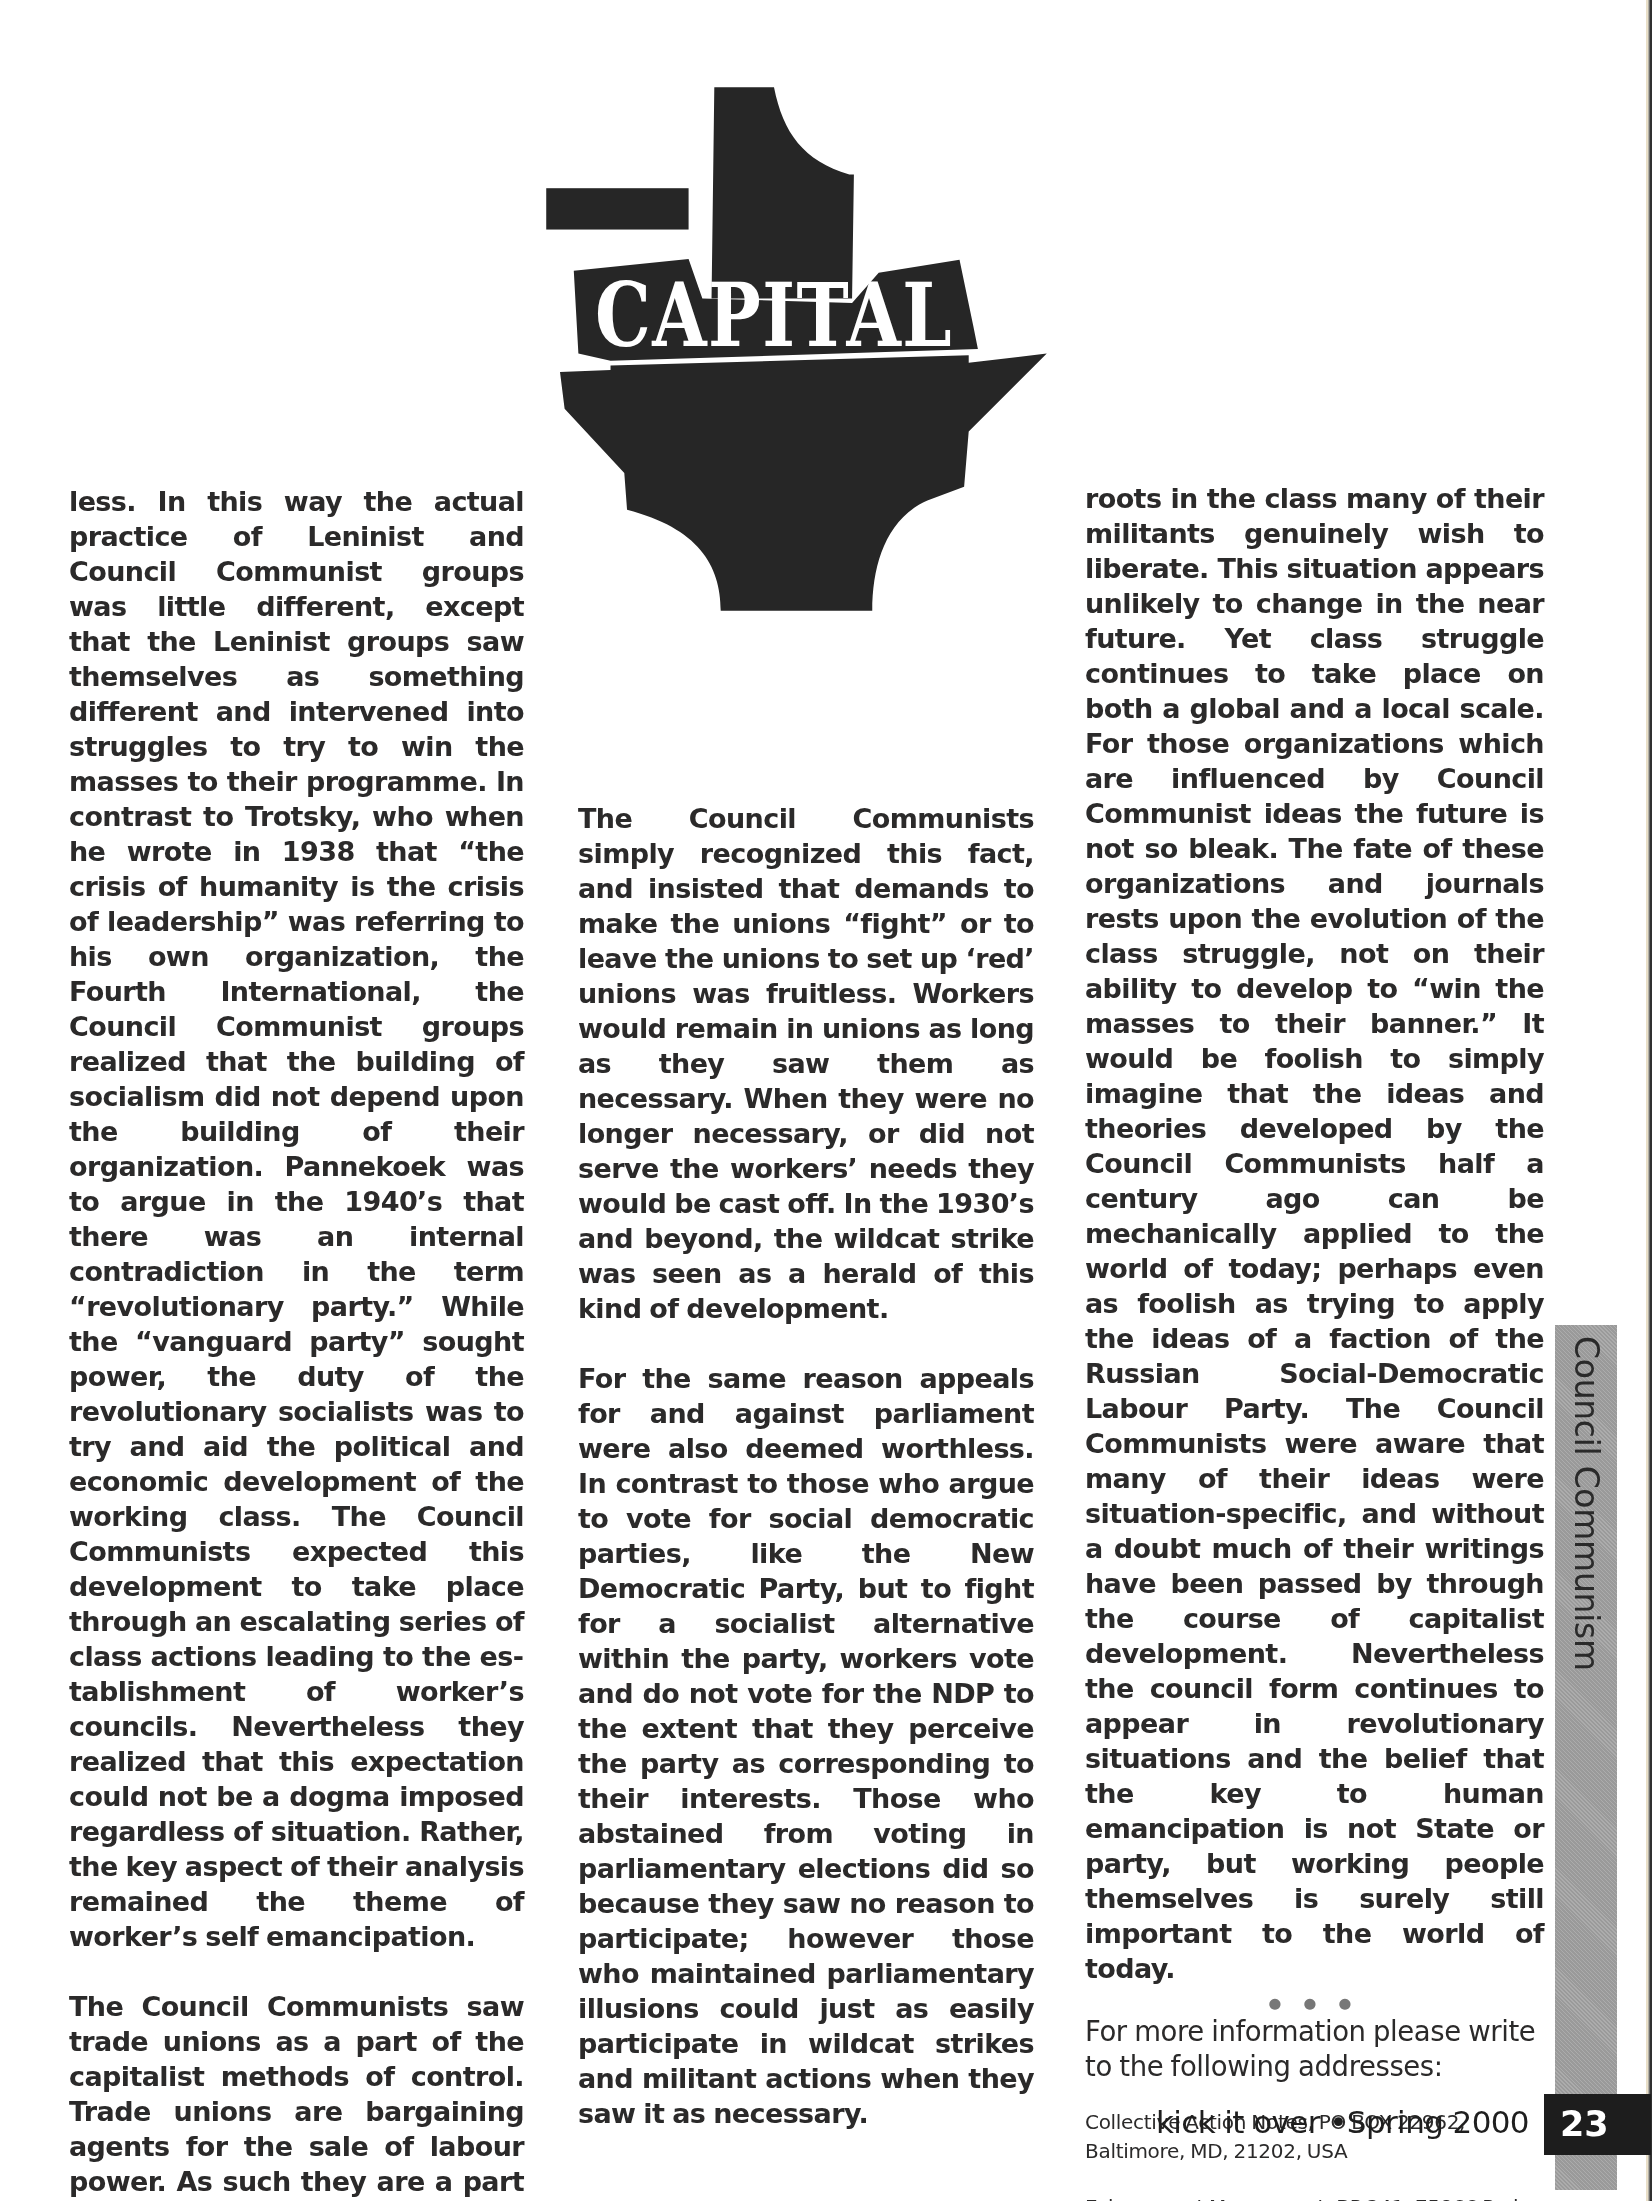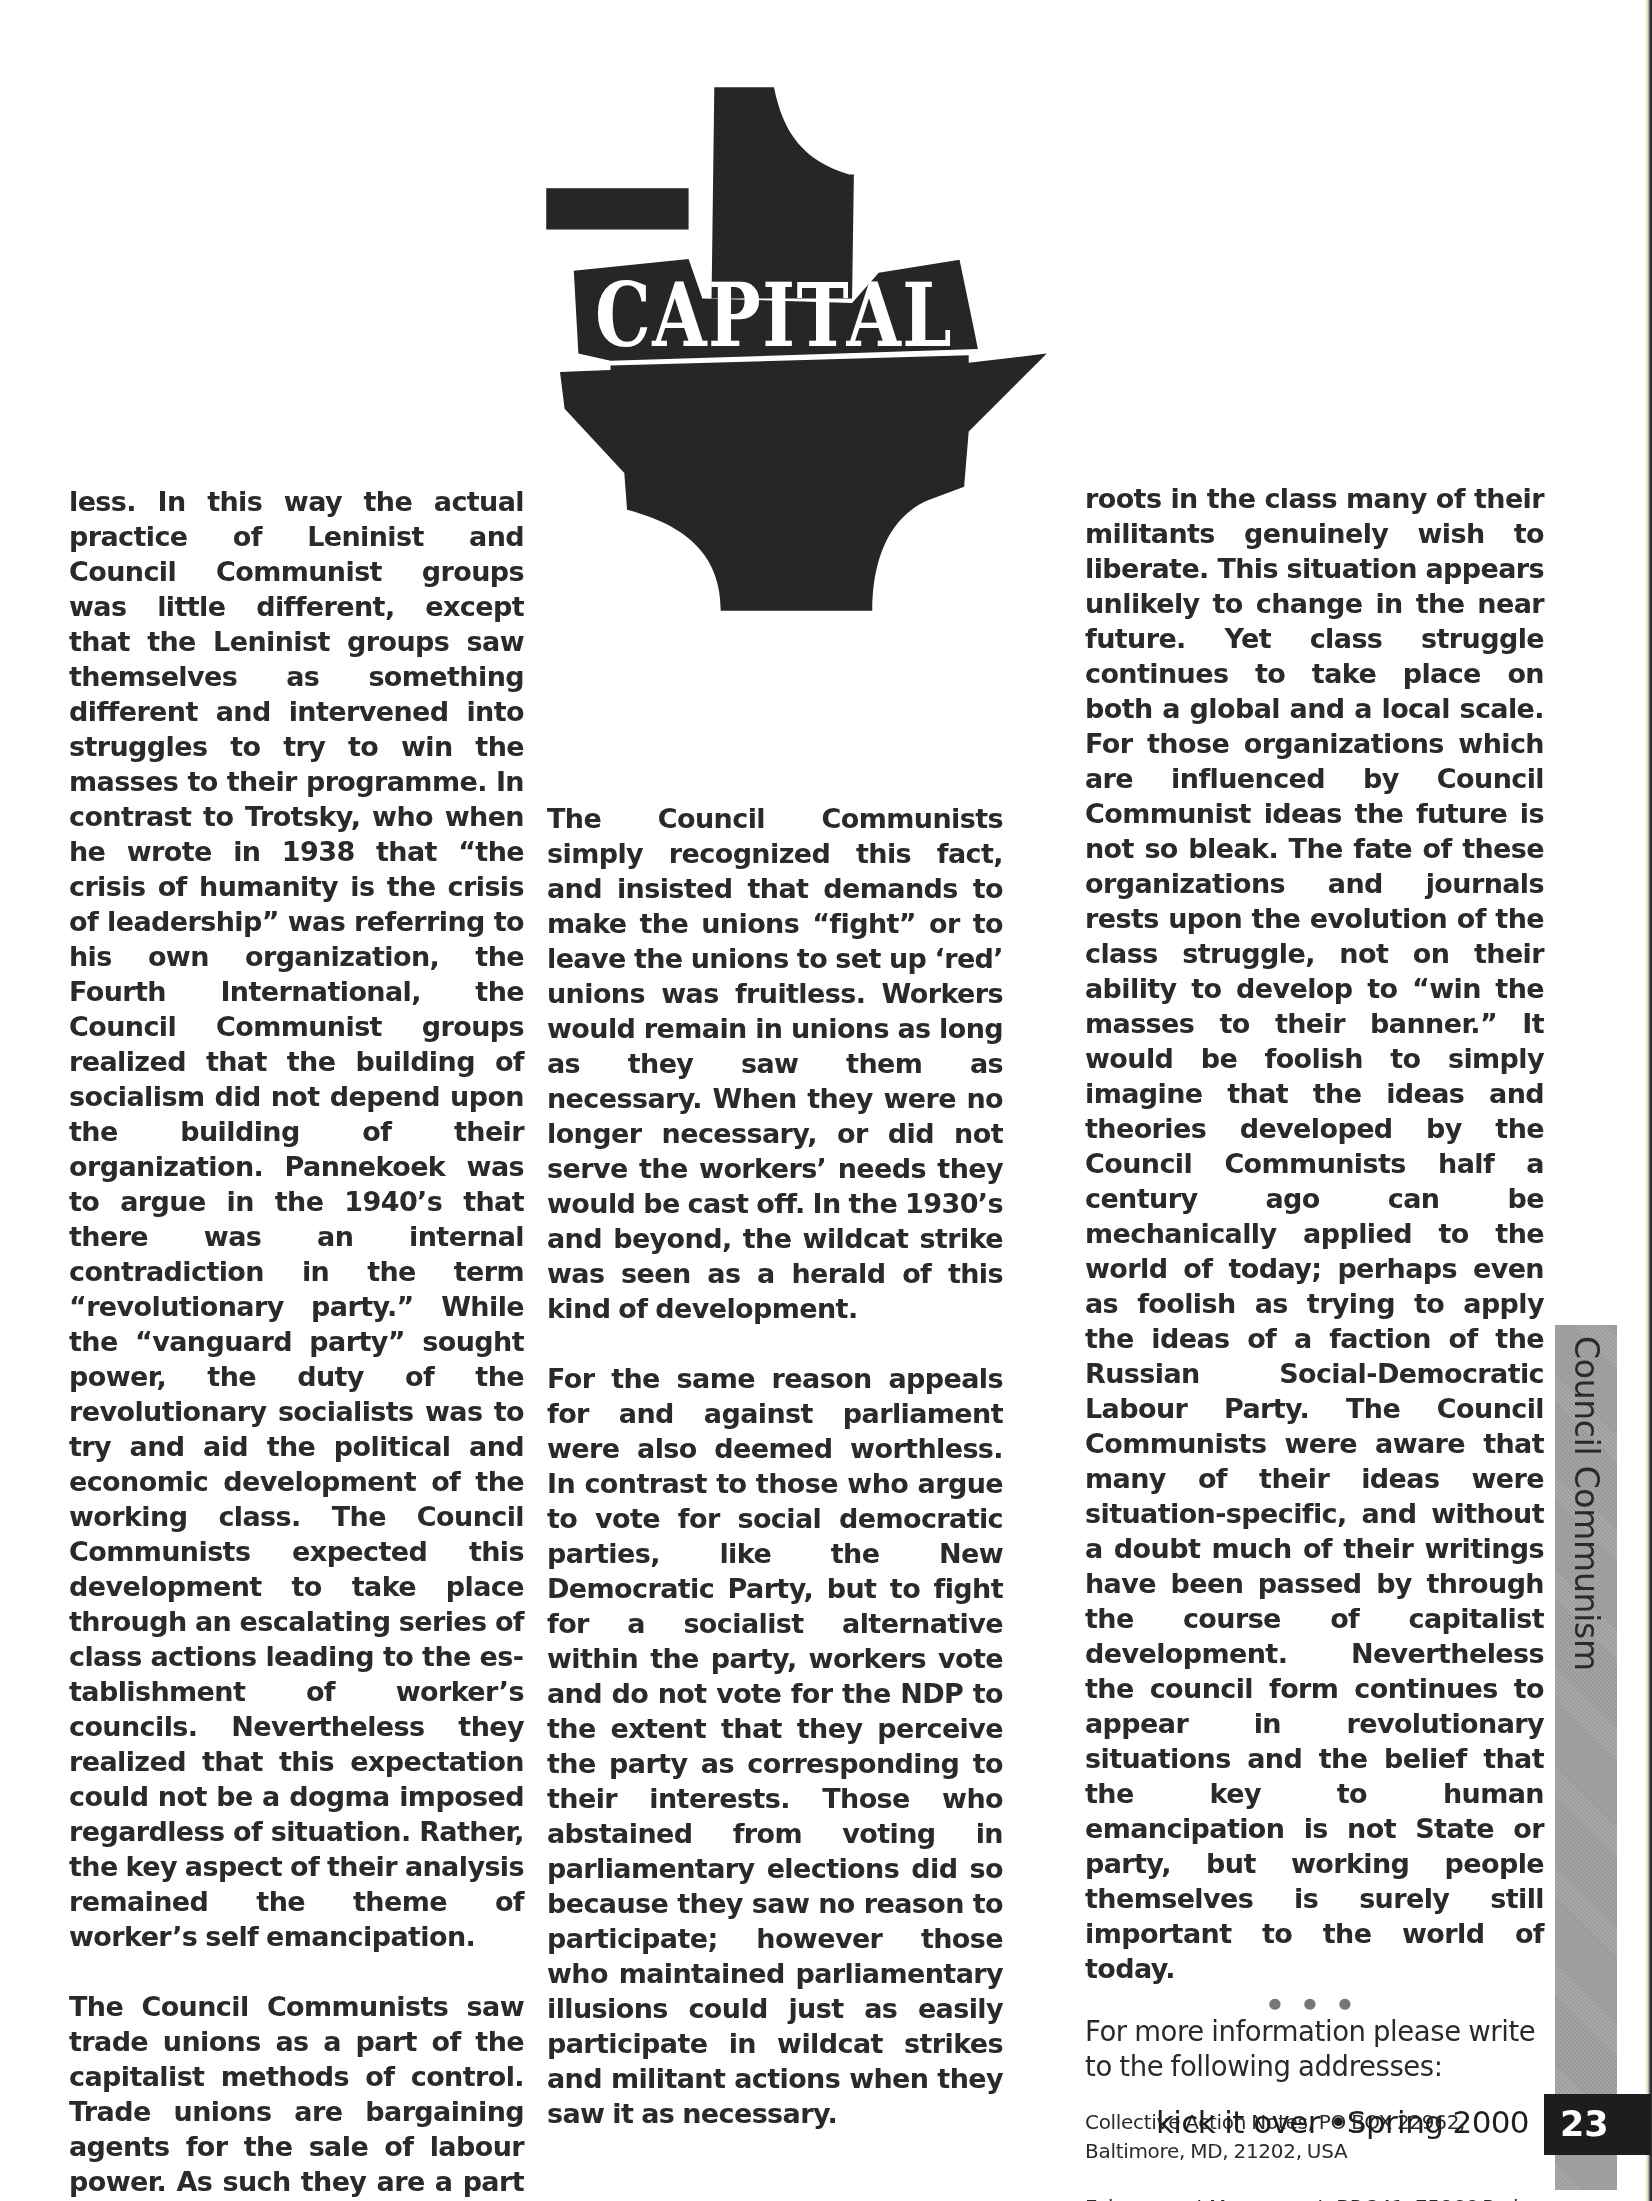--- a/index.html
+++ b/index.html
@@ -13,21 +13,21 @@
     position: absolute; top: 0; right: 0; width: 7.3px; height: 2201px;
     background: linear-gradient(to right, #e9dfc8 0, #e9dfc8 1.8px, #9a9a96 2.8px, #2a2a2a 4.6px, #3a3a3a 7.3px);
   }
   .col {
     position: absolute; font-size: 27px; line-height: 35px;
     text-align: justify; letter-spacing: -0.6px; word-spacing: -0.9px;
   }
   .col p { margin: 0 0 35px 0; hyphens: manual; font-weight: bold; }
   .col p.last { margin-bottom: 0; }
   #col-left { left: 69px; top: 484px; width: 455px; }
-  #col-mid { left: 547px; top: 801px; width: 456px; }
+  #col-mid { left: 578px; top: 801px; width: 456px; }
   #col-right { left: 1085px; top: 481px; width: 459px; }
 
   .illustration { position: absolute; left: 537px; top: 78px; width: 519px; height: 698px; }
 
   .sep-dots { text-align: center; font-size: 14.7px; letter-spacing: 9.2px; color: #777; margin: 5.5px 0 0 0; line-height: 22px; }
   .info-head { font-size: 27.5px; line-height: 35px; margin: 0 0 24px 0; text-align: left; letter-spacing: -0.4px; }
   .address { font-size: 20px; line-height: 29px; text-align: left; margin: 0 0 27.5px 0; letter-spacing: -0.3px; white-space: pre-line; }
 
   .side-tab {
     position: absolute; left: 1555px; top: 1325px; width: 62px; height: 865px;

